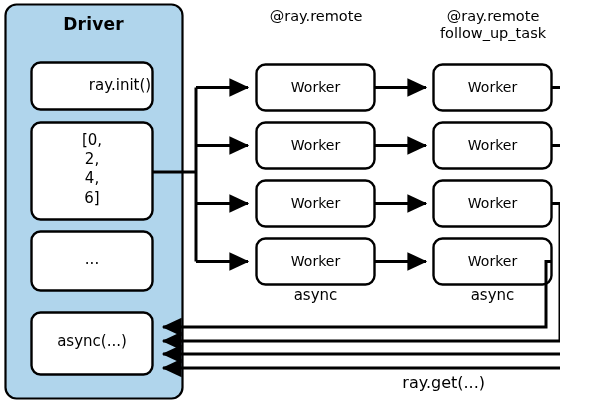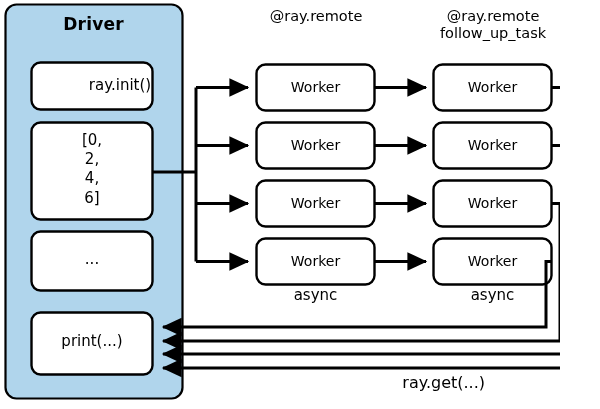--- a/index.html
+++ b/index.html
@@ -127,21 +127,21 @@
 
   <div class="lbl box-label" style="left:31px; top:78px; width:122px;margin-left:28px;">ray.init()</div>
 
   <div class="lbl box-label-multi" style="left:31px; top:131px; width:122px;">[0,
 2,
 4,
 6]</div>
 
   <div class="lbl box-label" style="left:31px; top:252px; width:122px;">...</div>
 
-  <div class="lbl box-label" style="left:31px; top:334px; width:122px;">print(...)</div>
+  <div class="lbl box-label" style="left:31px; top:334px; width:122px;">async(...)</div>
 
   <div class="lbl col-head" style="left:245px; top:8px; width:142px;"><span>@ray.remote</span><br></div>
 
   <div class="lbl col-head" style="left:422px; top:8px; width:142px;"><span>@ray.remote</span><br><span>follow_up_task</span></div>
 
   <div class="lbl worker-label" style="left:256px; top:80px; width:119px;">Worker</div>
   <div class="lbl worker-label" style="left:256px; top:138px; width:119px;">Worker</div>
   <div class="lbl worker-label" style="left:256px; top:196px; width:119px;">Worker</div>
   <div class="lbl worker-label" style="left:256px; top:254px; width:119px;">Worker</div>
 

